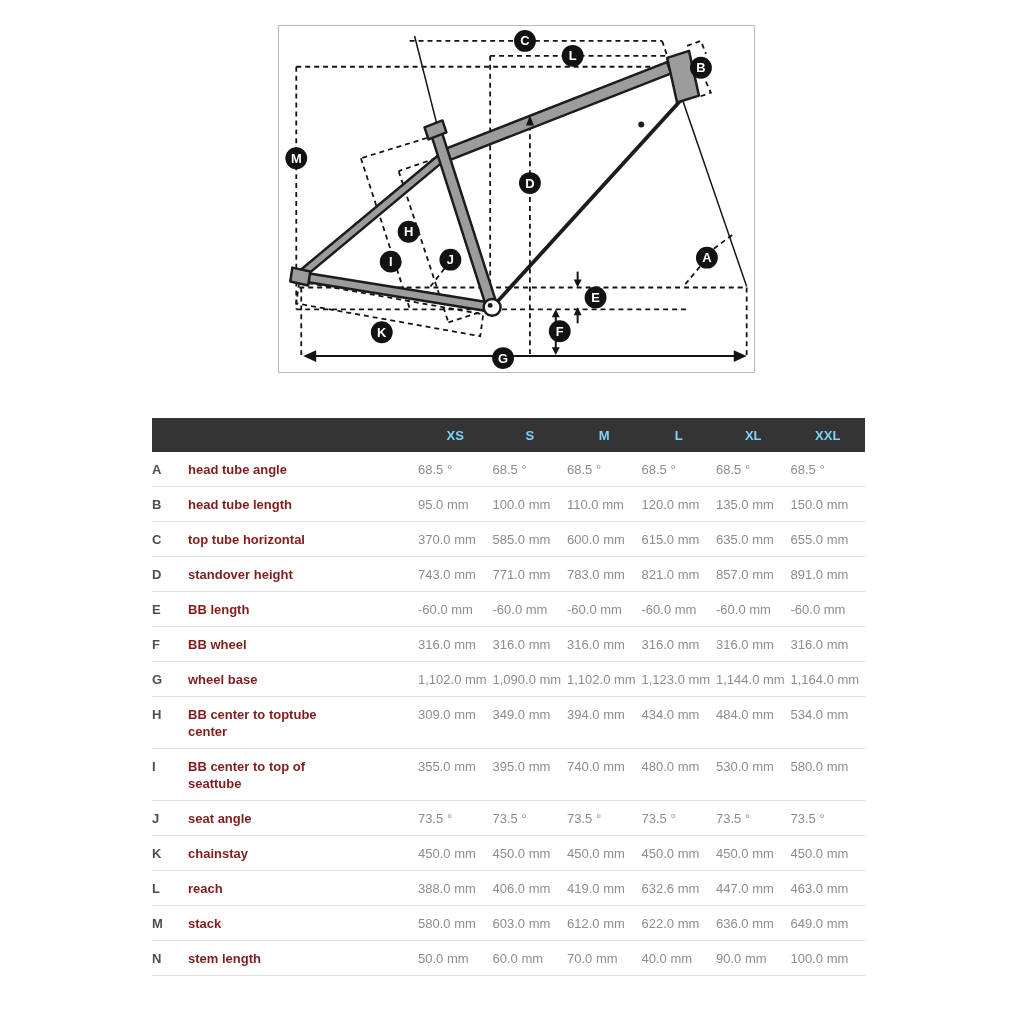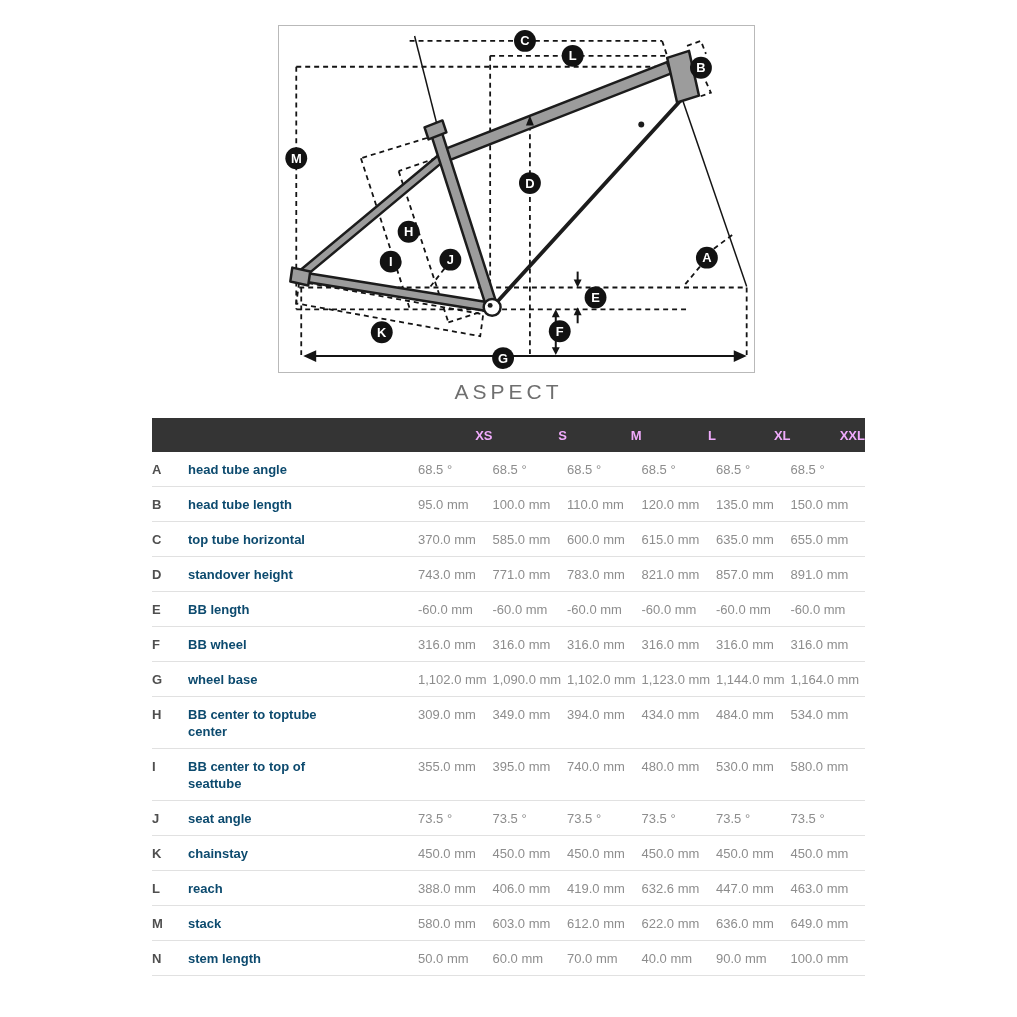--- a/index.html
+++ b/index.html
@@ -18,26 +18,26 @@
   
   .model-title{position:absolute;left:0;top:380px;width:100%;text-align:center;
                font-size:21px;letter-spacing:4px;color:#6f6f6f;font-weight:500;}
 
   
   .table-wrap{position:absolute;left:152px;top:418px;width:713px;}
   table.geo{width:713px;border-collapse:collapse;table-layout:fixed;
             font-size:13px;line-height:17px;}
   table.geo col.c-letter{width:36px;}
   table.geo col.c-label{width:230px;}
-  table.geo th{background:#343434;color:#f0abfc;font-weight:bold;text-align:right;
+  table.geo th{background:#343434;color:#7dd3fc;font-weight:bold;text-align:center;
                height:34px;padding:0;vertical-align:middle;}
   table.geo th.pad{padding-left:9px;}
   table.geo td{vertical-align:top;padding:9px 0 8px 0;border-bottom:1px solid #e1e1e1;}
   td.td-letter{padding-left:9px;font-weight:bold;color:#4f4f4f;}
-  td.td-label{font-weight:bold;color:#0c4a6e;}
+  td.td-label{font-weight:bold;color:#7f1d1d;}
   td.td-label .lbl{display:block;max-width:155px;}
   td.td-value{color:#8d8d8d;padding-right:13px;}
 </style>
 </head>
 <body>
 
 <div class="page">
 
   <div class="diagram-box">
     <svg viewBox="0 0 477 348" width="475" height="346">
@@ -151,21 +151,20 @@
             <text y="4.5">L</text>
           </g>
         <g class="badge" transform="translate(17,133)">
             <circle r="11"></circle>
             <text y="4.5">M</text>
           </g>
       </g>
     </svg>
   </div>
 
-  <div class="model-title">ASPECT</div>
 
   <div class="table-wrap">
     <table class="geo">
       <colgroup>
         <col class="c-letter">
           <col class="c-label">
         <col>
           <col>
           <col>
           <col>

